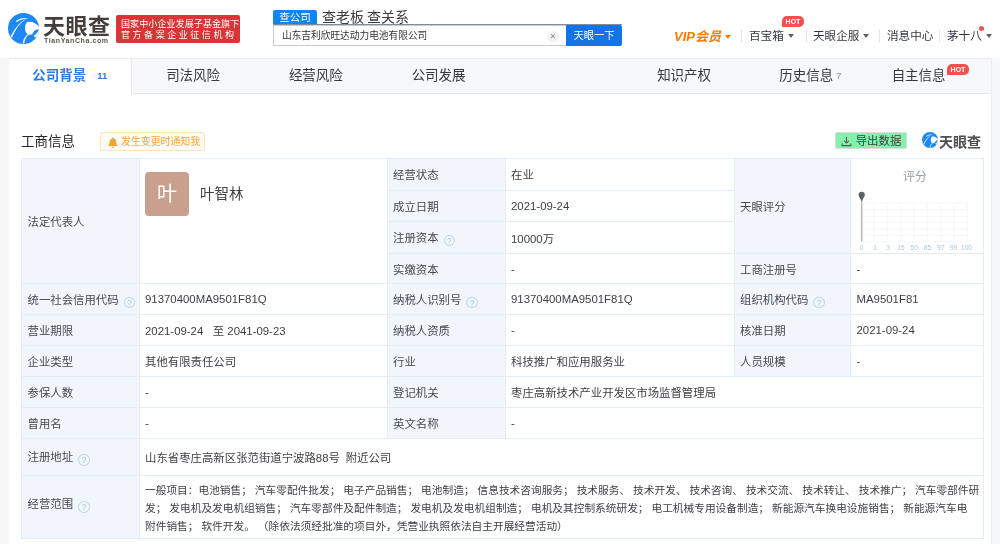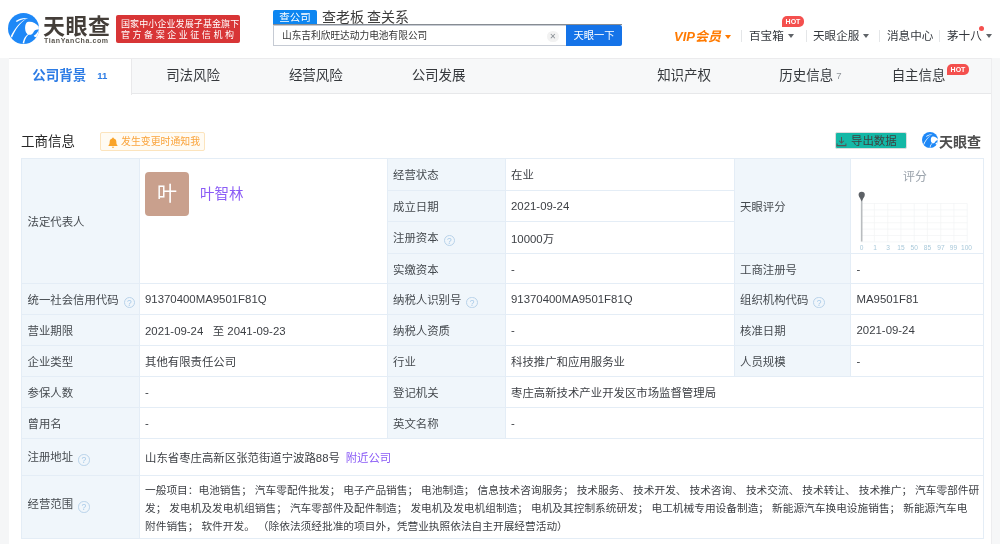--- a/index.html
+++ b/index.html
@@ -48,33 +48,33 @@
 
 
 #leftstrip{position:absolute;left:0;top:58px;width:9px;height:486px;background:#f5f6f7}
 #scrollbar{position:absolute;left:991px;top:58px;width:9px;height:486px;background:#f6f7f8;border-left:1px solid #ededef}
 
 
 #secTitle{position:absolute;left:21px;top:130px;font-size:13.5px;font-weight:400;color:#262626}
 #notify{position:absolute;left:100px;top:131.5px;height:19.5px;border:1px solid #fce4bd;background:#fffbf3;
   border-radius:2px;font-size:9.9px;color:#faa43c;line-height:18px;padding:0 4px 0 20px}
 #notify svg{position:absolute;left:7px;top:4px}
-#export{position:absolute;left:835px;top:132px;width:72px;height:17px;border:1px solid #dcdcdc;background:#14b8a6;
-  border-radius:2px;font-size:11.4px;color:#404040;line-height:17.5px;}
+#export{position:absolute;left:835px;top:132px;width:72px;height:17px;border:1px solid #dcdcdc;background:#86efac;
+  border-radius:2px;font-size:11.4px;color:#404040;line-height:17.5px;text-align:center}
 #minilogo{position:absolute;left:922px;top:132px}
 #minilogo span{position:absolute;left:17px;top:-1px;font-size:14px;font-weight:700;color:#4f4f4f;white-space:nowrap}
 
 
 table{position:absolute;left:21px;top:158px;width:962px;border-collapse:collapse;table-layout:fixed}
 td{border:1px solid #e4edf6;font-size:11.4px;vertical-align:middle;overflow:hidden;white-space:nowrap}
 td.lb{background:#f0f6fb;color:#454a4f;padding-left:5.5px}
 td.v{background:#fff;color:#3c3f44;padding-left:5.5px}
 tr{height:30.9px}
 tr.r14{height:30.4px}
-a{color:#8b5cf6;text-decoration:none}
+a{color:#404040;text-decoration:none}
 .qm{display:inline-block;width:11.5px;height:11.5px;border:1px solid #b9d3ea;border-radius:50%;color:#a6c9e8;
   font-size:8.5px;line-height:10px;text-align:center;margin-left:5px;vertical-align:-2px;font-weight:400}
 #avatar{display:inline-block;width:44px;height:44px;background:#c9a08d;border-radius:4px;color:#fff;
   font-size:20px;text-align:center;line-height:44px;vertical-align:middle}
 .scope{white-space:normal;font-size:10.7px;line-height:18px;color:#3c3f44;vertical-align:top;padding-top:5.5px}
 </style>
 </head>
 <body>
 <div id="page">
 

